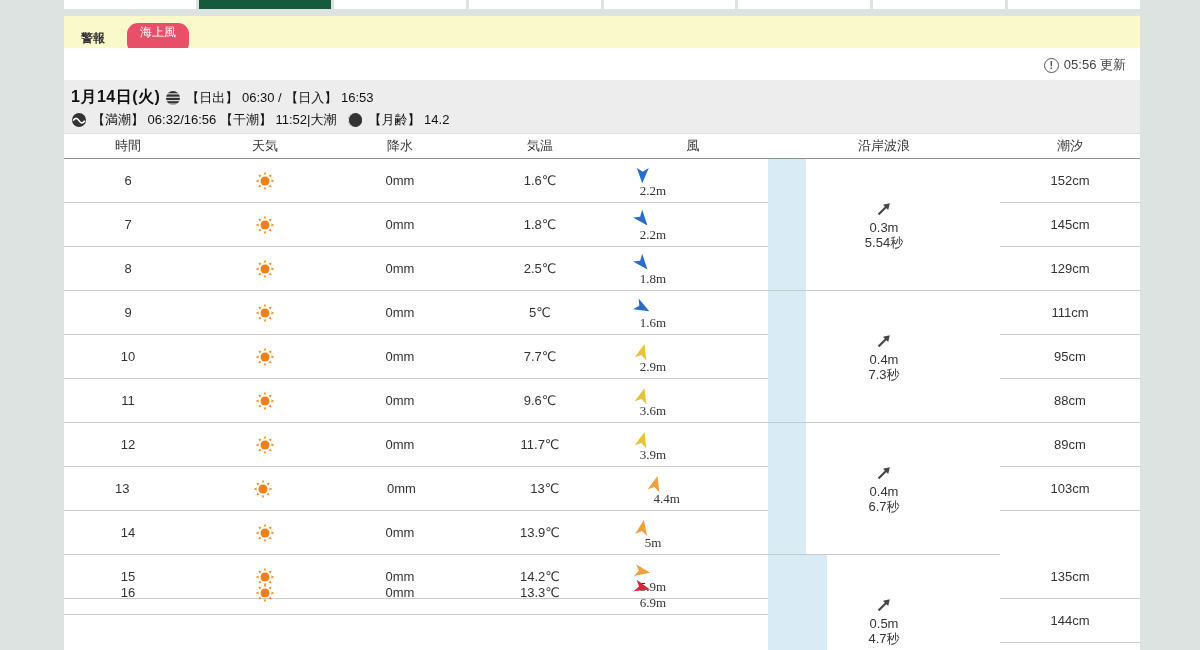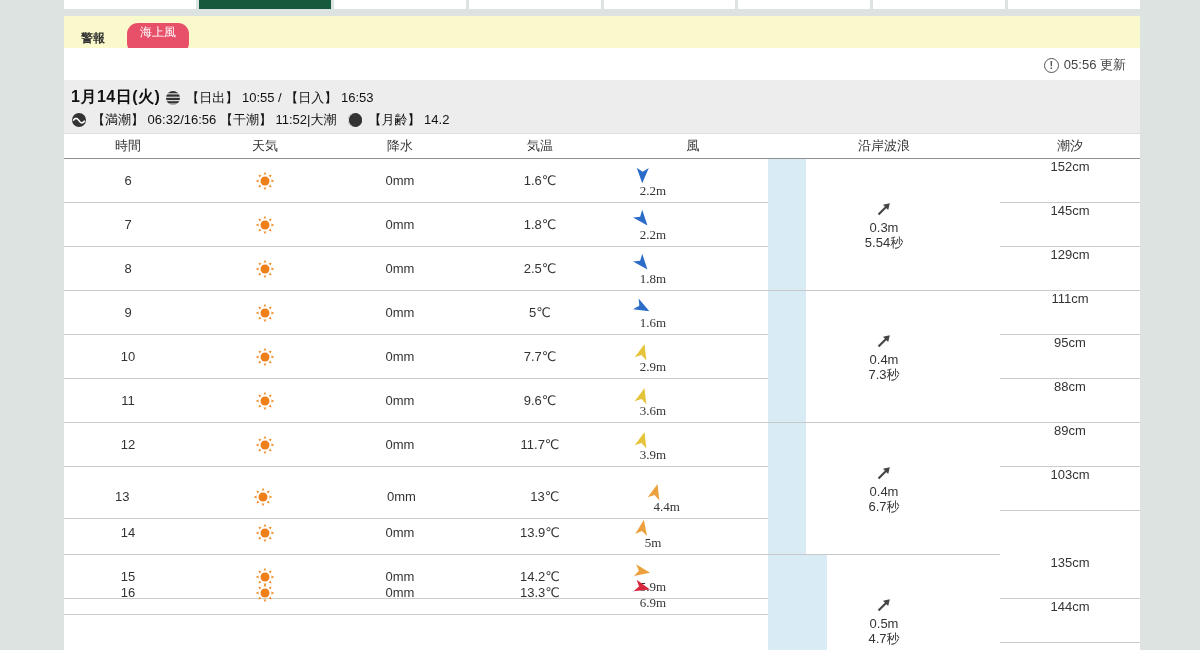--- a/index.html
+++ b/index.html
@@ -39,21 +39,21 @@
   .tbody { position:absolute; top:111px; left:0; right:0; bottom:0; overflow:hidden; }
 
   .trow { position:absolute; left:0; width:704px; height:44px; border-bottom:1px solid #ccc; display:flex; align-items:center; font-size:13px; color:#333; }
   .cell { display:flex; align-items:center; justify-content:center; }
   .c-time{width:128px}.c-weather{width:146px}.c-precip{width:124px}.c-temp{width:156px}
   .c-wind{ width:150px; justify-content:flex-start; }
   .windblk { width:52px; margin-left:2px; display:flex; flex-direction:column; align-items:center; margin-top:3px;font-family:Liberation Serif, serif; }
   .windarrow { display:block; transform-origin:50% 50%; margin-left:-8px; }
   .windspd { display:block; margin-top:-2px; transform:translateX(7px); }
 
-  .tidecell { position:absolute; left:936px; width:140px; height:44px; border-bottom:1px solid #ccc; display:flex; align-items:flex-start; justify-content:center; font-size:13px; color:#333; }
+  .tidecell { position:absolute; left:936px; width:140px; height:44px; border-bottom:1px solid #ccc; display:flex; align-items:center; justify-content:center; font-size:13px; color:#333; }
 
   .wgroup { position:absolute; left:704px; width:232px; height:132px; border-bottom:1px solid #c8c8c8; }
   .wband { position:absolute; left:0; top:0; bottom:0; background:#d9ecf6; }
   .winfo { position:absolute; inset:0; display:flex; flex-direction:column; align-items:center; justify-content:center; font-size:13px; color:#333; line-height:15px; }
   .winfo svg { margin-bottom:1px; }
 </style>
 </head>
 <body>
 
 <div class="col tabstrip">
@@ -87,21 +87,21 @@
             <circle cx="8" cy="8" r="7"></circle>
           </clipPath>
         <g clip-path="url(#cpSun)" fill="#333">
           <rect x="0" y="1" width="16" height="2.3"></rect>
           <rect x="0" y="4.4" width="16" height="2.3"></rect>
           <rect x="0" y="7.8" width="16" height="2.3"></rect>
           <rect x="0" y="11.2" width="16" height="2.3"></rect>
           <rect x="0" y="14.6" width="16" height="2.3"></rect>
         </g>
       </svg>
-      <span>【日出】 10:55 / 【日入】 16:53</span>
+      <span>【日出】 06:30 / 【日入】 16:53</span>
     </div>
     <div class="dh-line">
       <svg class="dh-icon" width="16" height="16" viewBox="0 0 16 16">
         <circle cx="8" cy="8" r="7" fill="#333"></circle>
         <path d="M2.2 8.6 C3.8 5.6, 6.2 5.6, 8 8.6 C9.8 11.6, 12.2 11.6, 13.8 8.6" stroke="#fff" stroke-width="1.6" fill="none"></path>
       </svg>
       <span>【満潮】 06:32/16:56 【干潮】 11:52|大潮</span>
       <svg class="dh-icon" style="margin-left:6px" width="16" height="16" viewBox="0 0 16 16">
         <clipPath id="cpMoon">
             <circle cx="8" cy="8" r="7"></circle>
@@ -379,21 +379,21 @@
         <svg class="windarrow" width="19" height="19" viewBox="0 0 24 24" style="transform: rotate(15deg);">
           <polygon points="12,2.2 19.6,21.6 12,16.6 4.4,21.6" fill="#e5c43c"></polygon>
         </svg>
         <span class="windspd">3.9m</span>
       </div>
     </div>
   </div>
       <div class="tidecell" style="top: 264px;">
     <span>89cm</span>
   </div>
-      <div class="trow" style="top: 316px; gap: 16px;">
+      <div class="trow" style="top: 308px; gap: 16px;">
     <div class="cell c-time">
       <span>13</span>
     </div>
     <div class="cell c-weather">
       <svg width="20" height="20" viewBox="0 0 24 24">
         <g fill="#f08f2a">
           <polygon points="12,0.8 13.7,4.3 10.3,4.3"></polygon>
           <polygon points="12,0.8 13.7,4.3 10.3,4.3" transform="rotate(45 12 12)"></polygon>
           <polygon points="12,0.8 13.7,4.3 10.3,4.3" transform="rotate(90 12 12)"></polygon>
           <polygon points="12,0.8 13.7,4.3 10.3,4.3" transform="rotate(135 12 12)"></polygon>

